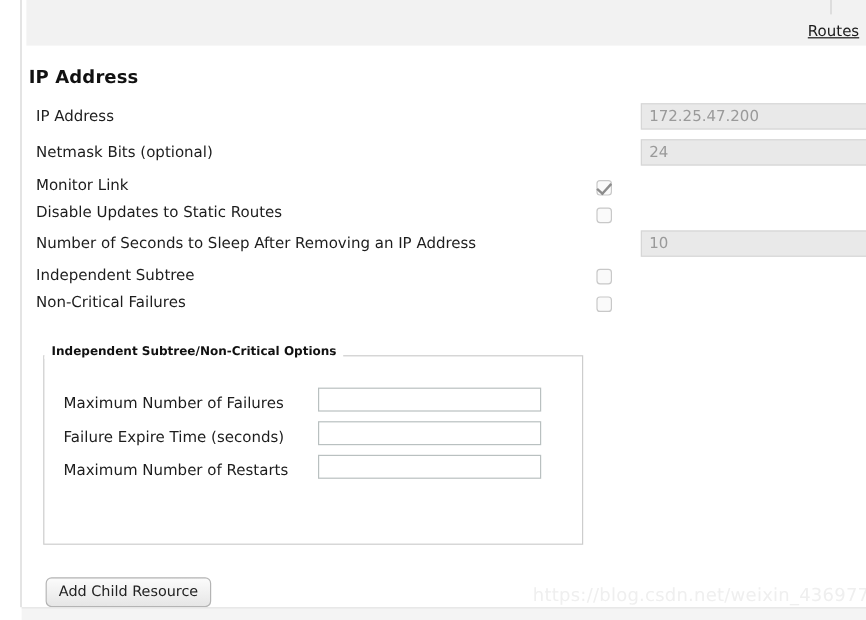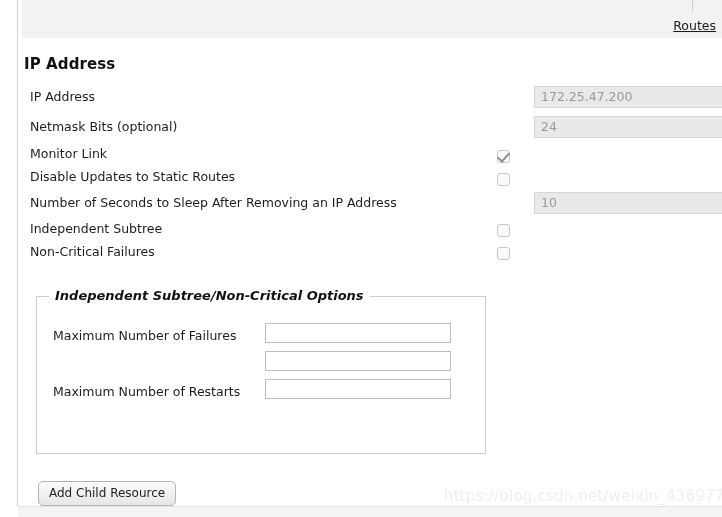--- a/index.html
+++ b/index.html
@@ -158,29 +158,28 @@
     left: 36px;
     top: 296px;
     width: 450px;
     height: 158px;
     border: 1px solid #cdcdcd;
     box-sizing: border-box;
     background: #ffffff;
   }
   .fs-legend {
     position: absolute;
-    left: 12px;
+    left: 0;
     top: -9px;
     padding: 0 6px;
     background: #ffffff;
-    font-size: 13px;
+    font-size: 10px;
     font-weight: bold;
     color: #111111;
     white-space: nowrap;
-    font-style: italic;
   }
   .fs-rows {
     position: absolute;
     left: 0;
     top: 26px;
     width: 450px;
   }
   .fs-row {
     position: relative;
     height: 28px;
@@ -309,20 +308,21 @@
     <div class="fs-legend">Independent Subtree/Non-Critical Options</div>
 
     <div class="fs-rows">
 
       <div class="fs-row">
         <span class="lbl">Maximum Number of Failures</span>
         <input class="blank" type="text" value="" style="">
       </div>
 
       <div class="fs-row">
+        <span class="lbl">Failure Expire Time (seconds)</span>
         <input class="blank" type="text" value="" style="">
       </div>
 
       <div class="fs-row" style="height:31px;">
         <span class="lbl">Maximum Number of Restarts</span>
         <input class="blank" type="text" value="" style="">
       </div>
 
 
     </div>

